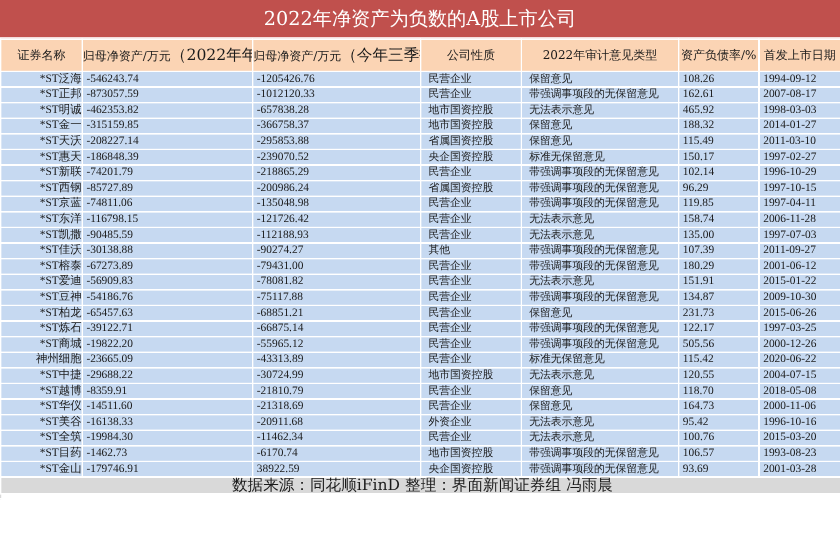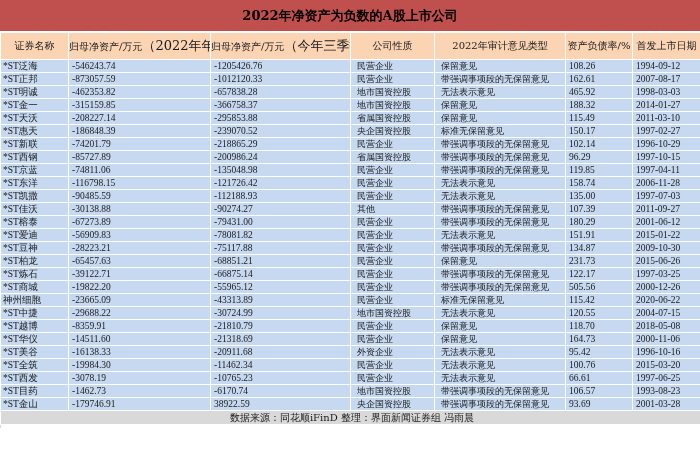--- a/index.html
+++ b/index.html
@@ -1,41 +1,40 @@
 <!DOCTYPE html>
 <html><head>
 <meta charset="utf-8">
 <style>
   * { margin: 0; padding: 0; box-sizing: border-box; }
   html, body { width: 700px; height: 449px; background: #ffffff; overflow: hidden; }
   body { font-family: "DejaVu Serif", "Liberation Serif", serif; color: #1a1a1a; }
   .wrap { width: 700px; height: 449px; position: relative; }
   .title {
-    height: 32px; background: #c0504d; color: #000000;
-    font-size: 13px; text-align: center; line-height: 32px;
+    height: 32px; background: #c0504d; color: #ffffff;
+    font-size: 16px; text-align: center; line-height: 32px;
     border-bottom: 1px solid #ffffff;
-    font-weight: bold;
   }
   table { border-collapse: collapse; width: 700px; table-layout: fixed; }
   col.c1 { width: 68px; } col.c2 { width: 142px; } col.c3 { width: 140px; }
   col.c4 { width: 84px; } col.c5 { width: 131px; } col.c6 { width: 67px; } col.c7 { width: 68px; }
   thead th {
     background: #fbd4b4; height: 27px; font-weight: normal; font-size: 10px;
     text-align: center; border: 1px solid #ffffff; white-space: nowrap; overflow: hidden;
   }
   thead th .sub { font-size: 13px; }
   tbody td {
     background: #c6d9f1; height: 13px; font-size: 9.5px; line-height: 12px;
     padding: 0 0 0 3px; border: 1px solid #ffffff; white-space: nowrap; overflow: hidden;
     font-family: "Liberation Serif", "DejaVu Serif", serif;
   }
   tbody td.cn { font-family: "DejaVu Serif", serif; font-size: 9px; padding-left: 6px; }
-  tbody td.name { padding-left: 2px; }
+  tbody td.name { padding-left: 2px; text-align: right; }
   .footer td {
-    background: #d9d9d9; height: 14px; font-size: 10px; text-align: center;
+    background: #d9d9d9; height: 14px; font-size: 13px; text-align: center;
     border: 1px solid #ffffff; font-family: "DejaVu Serif", serif;
   }
   .blank td { background: #ffffff; height: 4px; border-left: 1px solid #d9d9d9; }
 </style>
 </head>
 <body>
 
 <div class="wrap">
   <div class="title">2022年净资产为负数的A股上市公司</div>
   <table>
@@ -181,21 +180,21 @@
           <td class="name">*ST爱迪</td>
           <td>-56909.83</td>
           <td>-78081.82</td>
           <td class="cn">民营企业</td>
           <td class="cn">无法表示意见</td>
           <td>151.91</td>
           <td>2015-01-22</td>
         </tr>
         <tr>
           <td class="name">*ST豆神</td>
-          <td>-28223.21</td>
+          <td>-54186.76</td>
           <td>-75117.88</td>
           <td class="cn">民营企业</td>
           <td class="cn">带强调事项段的无保留意见</td>
           <td>134.87</td>
           <td>2009-10-30</td>
         </tr>
         <tr>
           <td class="name">*ST柏龙</td>
           <td>-65457.63</td>
           <td>-68851.21</td>
@@ -268,29 +267,20 @@
           <td>1996-10-16</td>
         </tr>
         <tr>
           <td class="name">*ST全筑</td>
           <td>-19984.30</td>
           <td>-11462.34</td>
           <td class="cn">民营企业</td>
           <td class="cn">无法表示意见</td>
           <td>100.76</td>
           <td>2015-03-20</td>
-        </tr>
-        <tr>
-          <td class="name">*ST西发</td>
-          <td>-3078.19</td>
-          <td>-10765.23</td>
-          <td class="cn">民营企业</td>
-          <td class="cn">无法表示意见</td>
-          <td>66.61</td>
-          <td>1997-06-25</td>
         </tr>
         <tr>
           <td class="name">*ST目药</td>
           <td>-1462.73</td>
           <td>-6170.74</td>
           <td class="cn">地市国资控股</td>
           <td class="cn">带强调事项段的无保留意见</td>
           <td>106.57</td>
           <td>1993-08-23</td>
         </tr>

